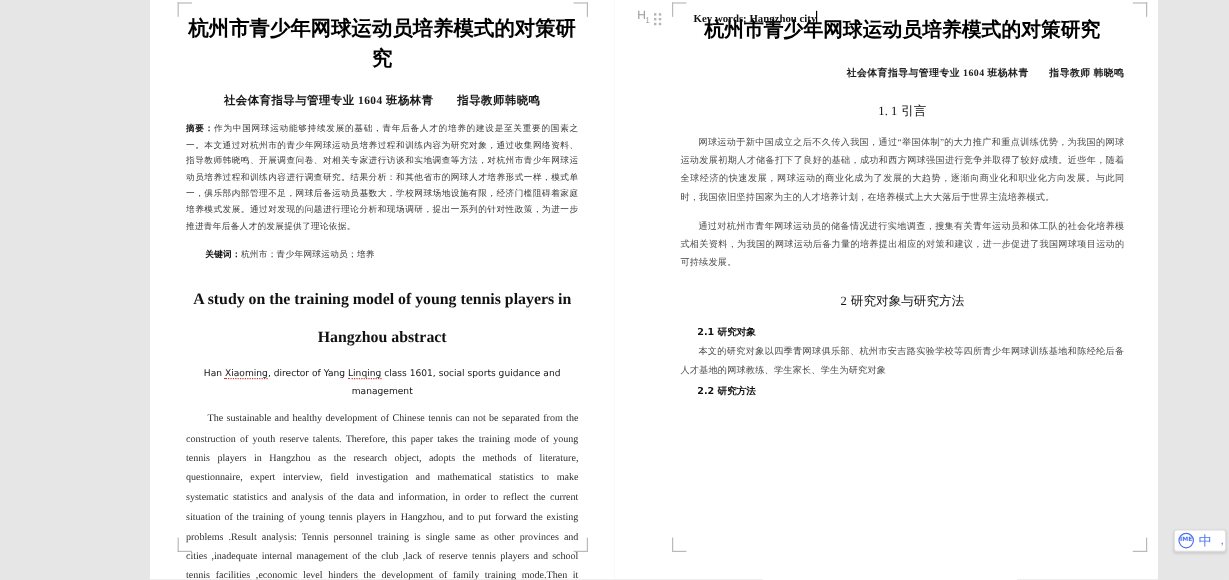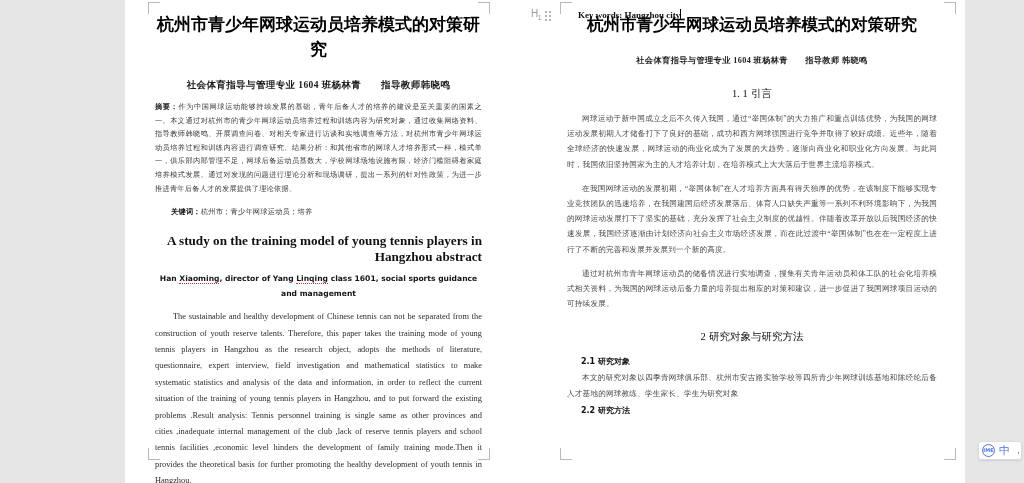--- a/index.html
+++ b/index.html
@@ -117,29 +117,29 @@
     margin-top: 10px;
     letter-spacing: .25px;
     text-indent: 16px;
   }
   .cn-keywords .lead { font-weight: bold; color: #111; }
 
   .en-title {
     font-family: "Liberation Serif", "DejaVu Serif", serif;
     font-weight: bold;
     font-size: 13.2px;
-    line-height: 16px;
-    text-align: right;
+    line-height: 32px;
+    text-align: center;
     color: #111;
     margin-top: 14px;
   }
 
   .en-author {
     font-family: "DejaVu Sans", "Liberation Sans", sans-serif;
-    font-weight: bold;
+    font-weight: normal;
     font-size: 7.6px;
     line-height: 15px;
     text-align: center;
     color: #161616;
     margin-top: 6px;
   }
   .en-author .sp1,
   .en-author .sp2 {
     border-bottom: 1px dotted #c83737;
     padding-bottom: 0px;
@@ -180,21 +180,21 @@
   .doc-title-r {
     font-family: "DejaVu Sans", "Liberation Sans", sans-serif;
     font-weight: bold;
     font-size: 16.5px;
     line-height: 25px;
     text-align: center;
     color: #000;
   }
 
   .byline-r {
-    text-align: center;
+    text-align: right;
     font-size: 8.2px;
     line-height: 14px;
     color: #1f1f1f;
     font-weight: bold;
     letter-spacing: .4px;
     margin-top: 17px;
   }
 
   .h-sec {
     text-align: center;
@@ -365,21 +365,20 @@
       <div class="doc-title-r">杭州市青少年网球运动员培养模式的对策研究</div>
 
       <div class="byline-r">社会体育指导与管理专业 1604 班杨林青　　指导教师 韩晓鸣</div>
 
       <div class="h-sec">
         <span class="num">1.  1</span>
         <span>引言</span>
       </div>
 
       <div class="cn-para">网球运动于新中国成立之后不久传入我国，通过“举国体制”的大力推广和重点训练优势，为我国的网球运动发展初期人才储备打下了良好的基础，成功和西方网球强国进行竞争并取得了较好成绩。近些年，随着全球经济的快速发展，网球运动的商业化成为了发展的大趋势，逐渐向商业化和职业化方向发展。与此同时，我国依旧坚持国家为主的人才培养计划，在培养模式上大大落后于世界主流培养模式。</div>
-      <div class="cn-para">在我国网球运动的发展初期，“举国体制”在人才培养方面具有得天独厚的优势，在该制度下能够实现专业竞技团队的迅速培养，在我国建国后经济发展落后、体育人口缺失严重等一系列不利环境影响下，为我国的网球运动发展打下了坚实的基础，充分发挥了社会主义制度的优越性。伴随着改革开放以后我国经济的快速发展，我国经济逐渐由计划经济向社会主义市场经济发展，而在此过渡中“举国体制”也在在一定程度上进行了不断的完善和发展并发展到一个新的高度。</div>
       <div class="cn-para">通过对杭州市青年网球运动员的储备情况进行实地调查，搜集有关青年运动员和体工队的社会化培养模式相关资料，为我国的网球运动后备力量的培养提出相应的对策和建议，进一步促进了我国网球项目运动的可持续发展。</div>
 
       <div class="h-sec">
         <span class="num">2</span>
         <span>研究对象与研究方法</span>
       </div>
 
       <div class="h-sub">2.1 研究对象</div>
       <div class="cn-para" style="margin-top:1px;">本文的研究对象以四季青网球俱乐部、杭州市安吉路实验学校等四所青少年网球训练基地和陈经纶后备人才基地的网球教练、学生家长、学生为研究对象</div>
       <div class="h-sub" style="margin-top:2px;">2.2 研究方法</div>

